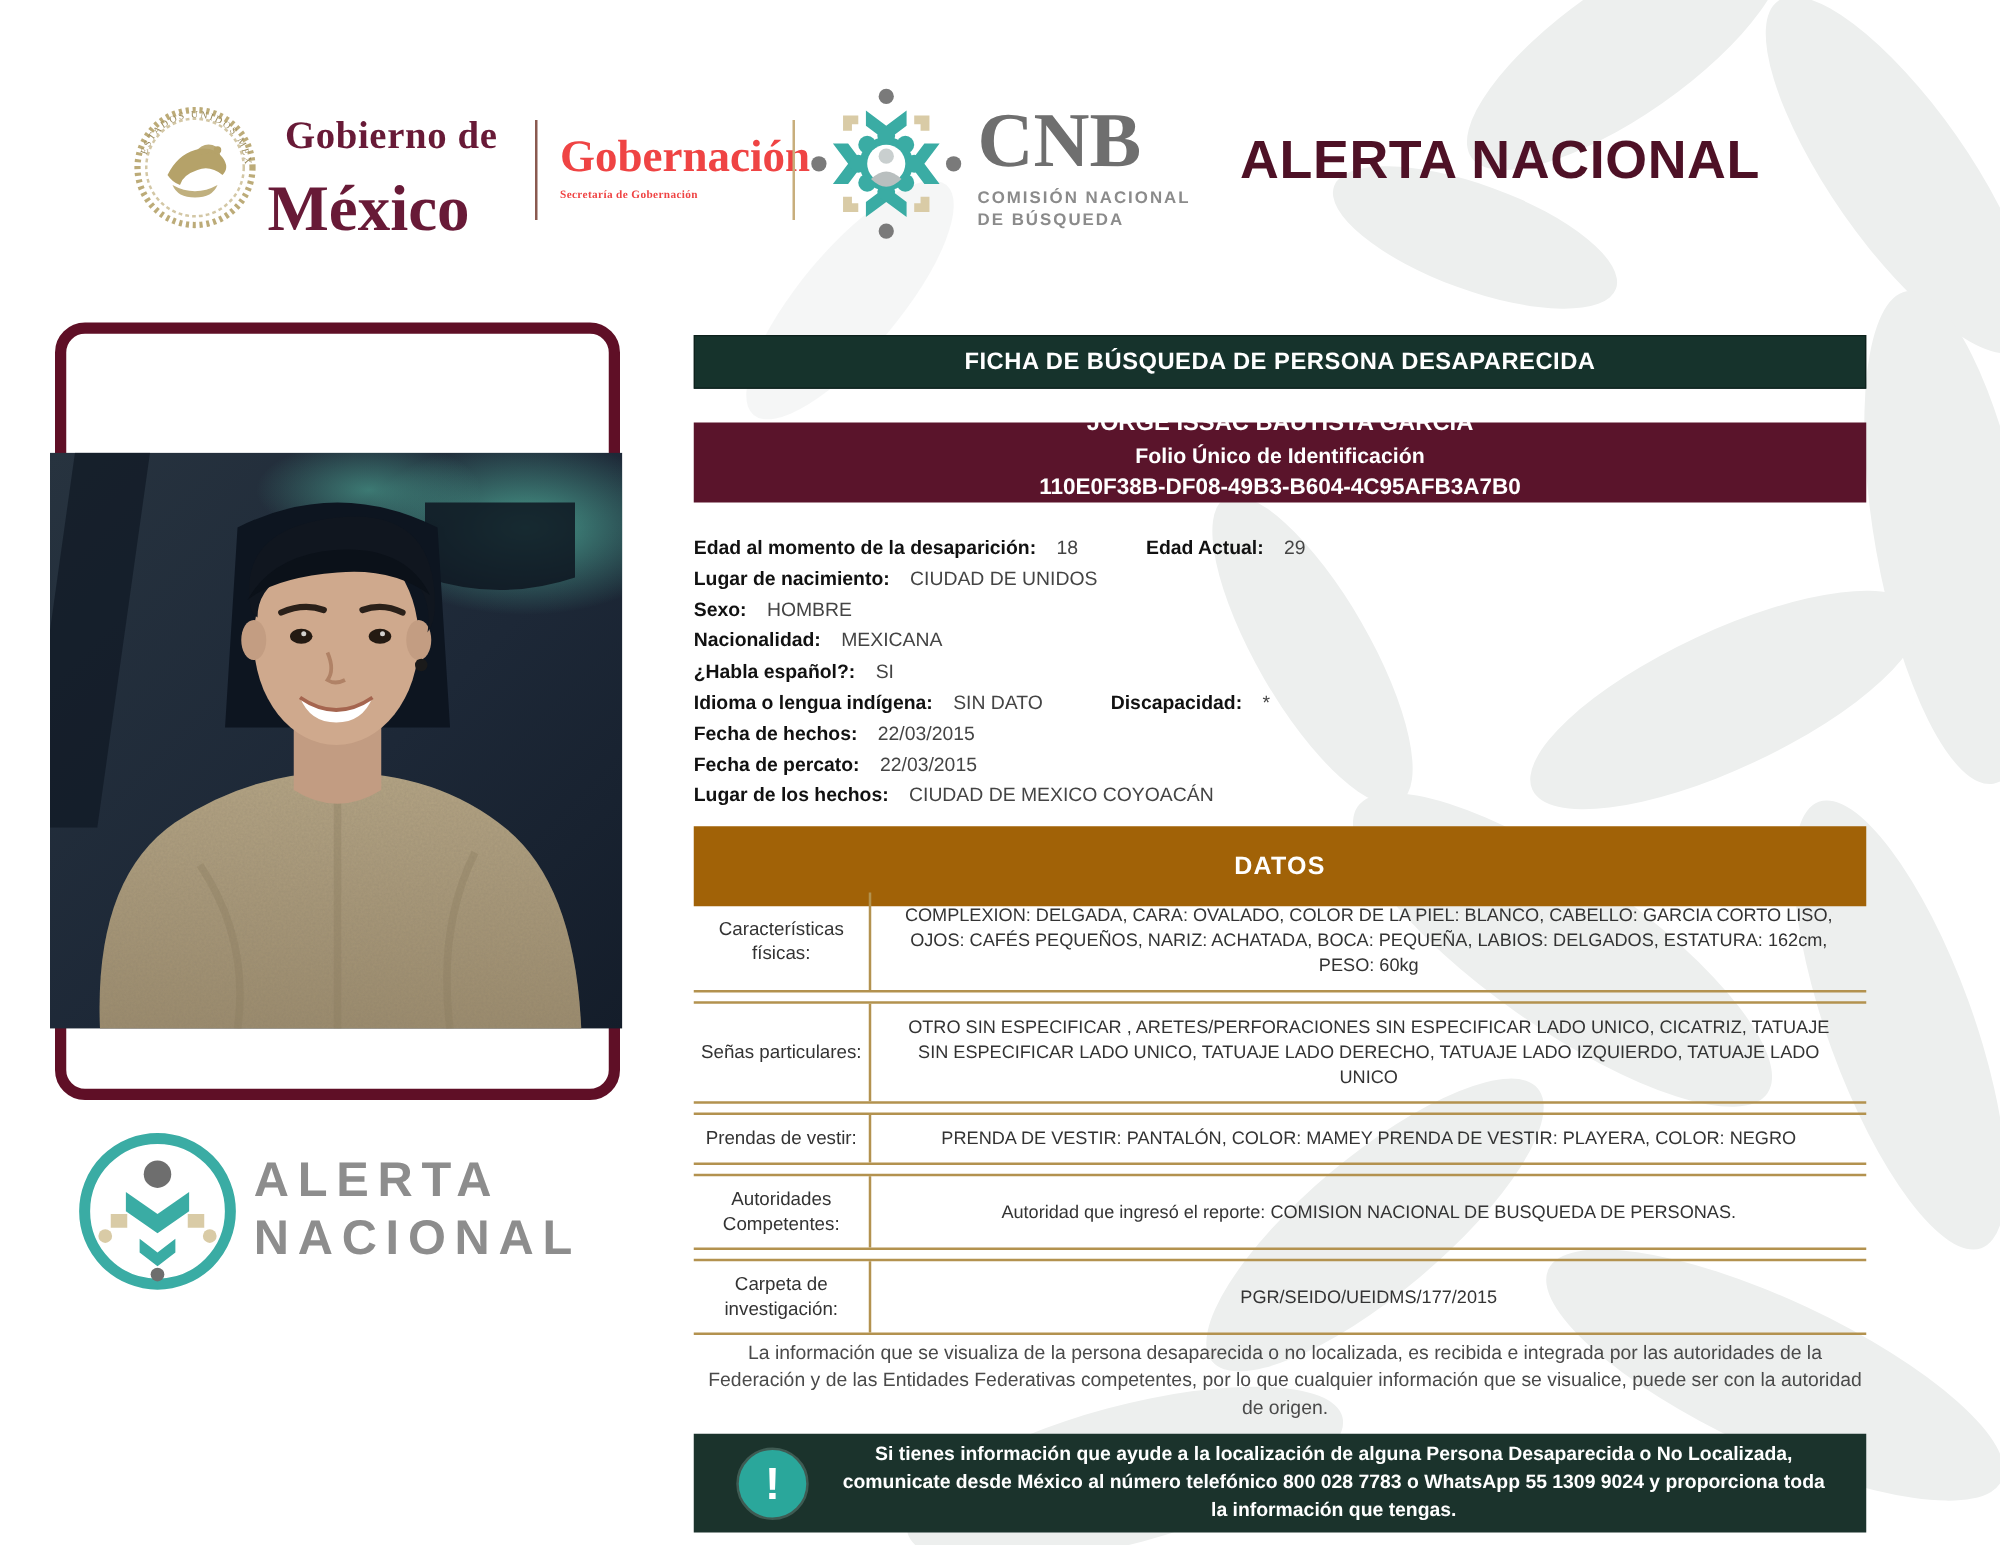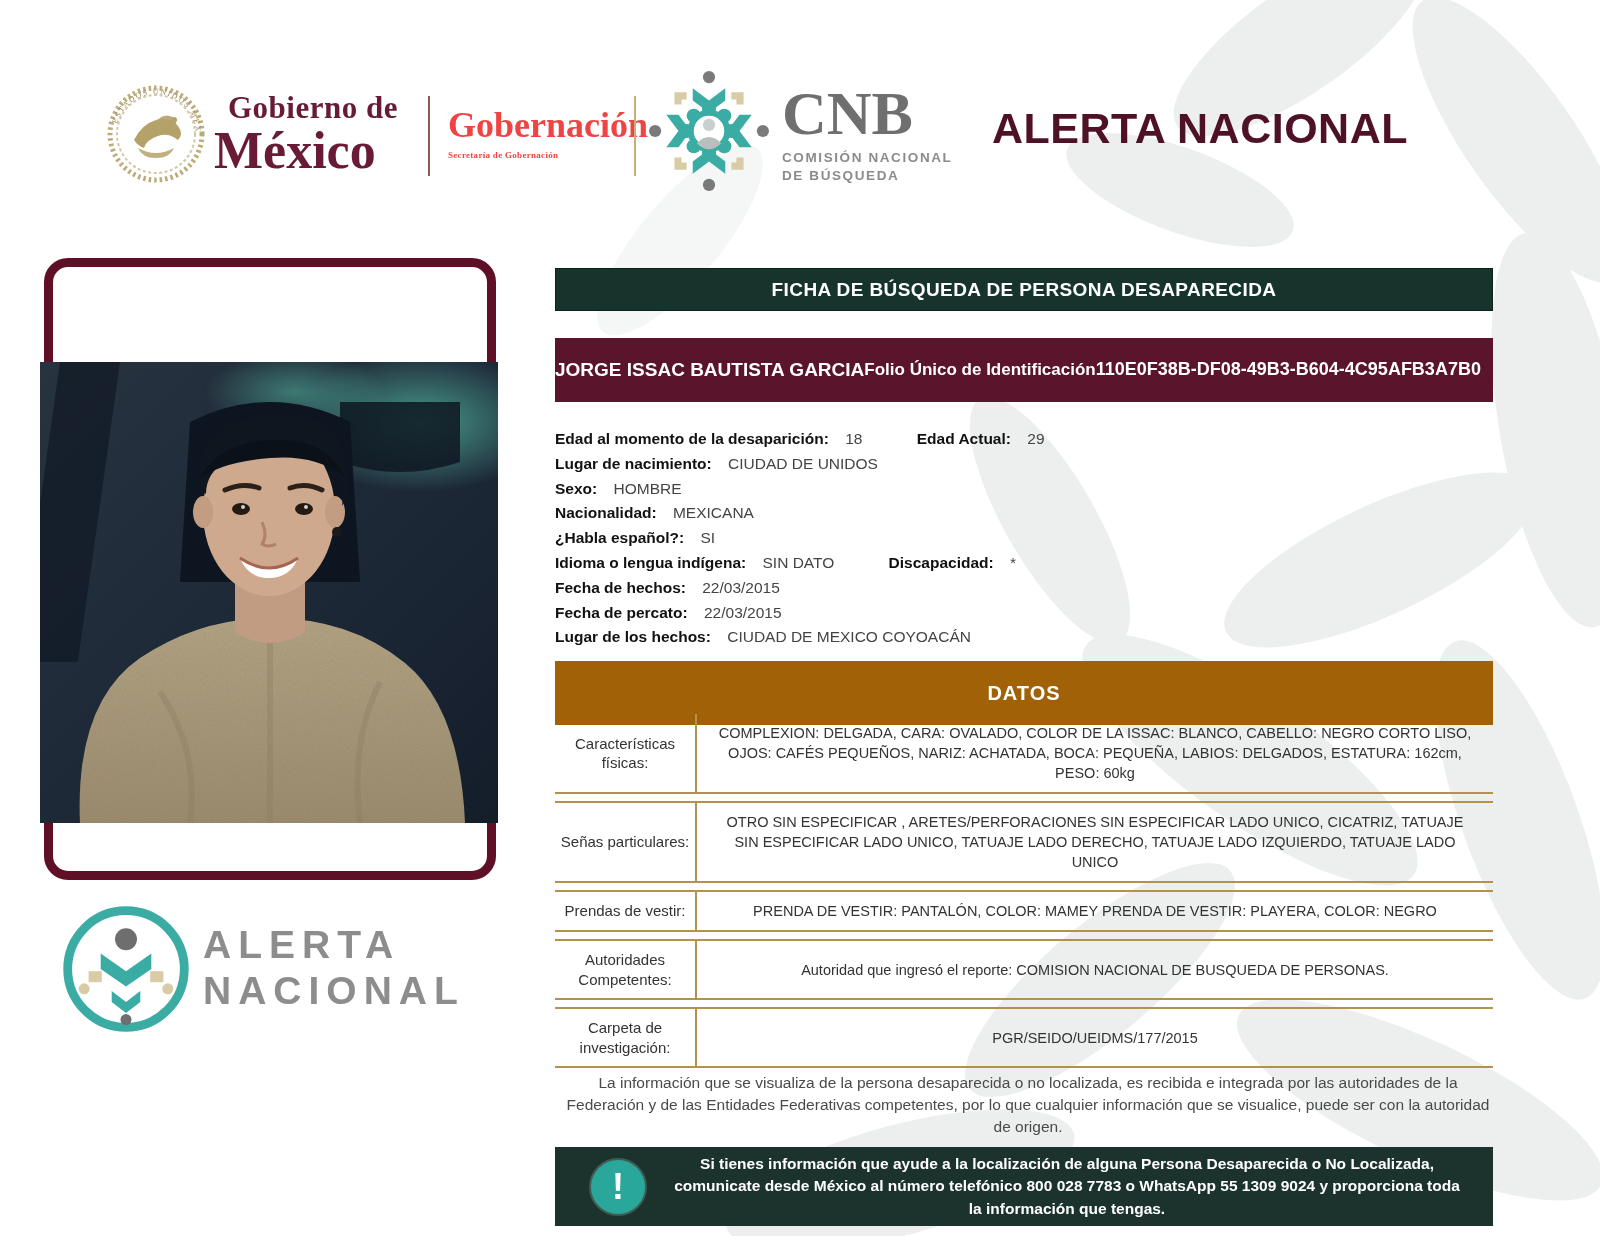--- a/index.html
+++ b/index.html
@@ -5,21 +5,21 @@
   html,body{margin:0;padding:0;background:#ffffff;}
   .page{position:relative;width:1600px;height:1236px;background:#ffffff;overflow:hidden;
         font-family:"Liberation Sans",sans-serif;color:#222;}
   .abs{position:absolute;}
   
   .watermark{left:0;top:0;width:1600px;height:1236px;z-index:0;pointer-events:none;}
   
   .seal{left:104px;top:82px;z-index:2;}
   .gob-mx{left:214px;top:92px;z-index:2;font-family:"Liberation Serif",serif;color:#681a37;line-height:1;}
   .gob-mx .l1{font-size:31px;font-weight:600;letter-spacing:.5px;margin-left:14px;}
-  .gob-mx .l2{font-size:52px;font-weight:700;margin-top:2px;}
+  .gob-mx .l2{font-size:52px;font-weight:700;margin-top:19px;}
   .hdiv1{left:428px;top:96px;width:2px;height:80px;background:#8a5a50;z-index:2;}
   .gobernacion{left:448px;top:104px;z-index:2;color:#ef4444;font-family:"Liberation Serif",serif;}
   .gobernacion .t{font-size:36px;font-weight:700;}
   .gobernacion .s{font-size:9px;font-weight:700;margin-top:4px;letter-spacing:.3px;}
   .hdiv2{left:634px;top:96px;width:2px;height:80px;background:#c8ae7c;z-index:2;}
   .cnb-rosette{left:648px;top:70px;z-index:2;}
   .cnb-text{left:782px;top:84px;z-index:2;}
   .cnb-text .acr{font-family:"Liberation Serif",serif;font-size:62px;font-weight:700;color:#6f6f6f;line-height:.95;}
   .cnb-text .n{font-size:13.5px;font-weight:700;letter-spacing:1.6px;color:#8b8b8b;margin-top:6px;line-height:1.35;}
   .alert-title{left:985px;top:104px;width:430px;text-align:center;z-index:2;
@@ -28,22 +28,22 @@
   .photo-frame{left:44px;top:258px;width:434px;height:604px;border:9px solid #5f0f26;border-radius:24px;
                background:#ffffff;z-index:1;}
   .photo{left:40px;top:362px;width:458px;height:461px;z-index:2;overflow:hidden;}
   .an-emblem{left:60px;top:903px;z-index:2;}
   .an-wordmark{left:203px;top:922px;z-index:2;color:#8d8d8d;font-weight:800;
                font-size:39px;letter-spacing:7px;line-height:1.18;}
   
   .rcol{left:555px;width:938px;z-index:2;}
   .bar-title{top:268px;height:43px;background:#16332c;display:flex;align-items:center;justify-content:center;
              color:#fff;font-size:19px;font-weight:700;letter-spacing:.4px;border:1px solid #0d211c;box-sizing:border-box;}
-  .block-name{top:338px;height:64px;background:#5a142b;color:#fff;display:flex;
-              align-items:center;justify-content:flex-start;text-align:center;line-height:1.4;}
+  .block-name{top:338px;height:64px;background:#5a142b;color:#fff;display:flex;flex-direction:column;
+              align-items:center;justify-content:flex-end;text-align:center;line-height:1.4;}
   .block-name .nm{font-size:19px;font-weight:700;}
   .block-name .fl{font-size:17px;font-weight:700;}
   .block-name .fo{font-size:18px;font-weight:700;}
   .fields{top:430px;}
   .fline{height:24.8px;font-size:15.5px;white-space:nowrap;}
   .flabel{font-weight:700;color:#111;}
   .fvalue{color:#444;margin-left:12px;}
   .pair2{margin-left:50px;}
   .bar-datos{top:661px;height:64px;background:#a16207;display:flex;align-items:center;justify-content:center;
              color:#fff;font-size:20px;font-weight:700;letter-spacing:1px;}
@@ -286,21 +286,21 @@
       <span class="flabel">Lugar de los hechos:</span>
       <span class="fvalue">CIUDAD DE MEXICO COYOACÁN</span>
     </div>
   </div>
 
   <div class="abs rcol bar-datos">DATOS</div>
 
   <div class="abs rcol dtable">
     <div class="drow first">
       <div class="dlabel">Características físicas:</div>
-      <div class="dvalue">COMPLEXION: DELGADA, CARA: OVALADO, COLOR DE LA ISSAC: BLANCO, CABELLO: NEGRO CORTO LISO, OJOS: CAFÉS PEQUEÑOS, NARIZ: ACHATADA, BOCA: PEQUEÑA, LABIOS: DELGADOS, ESTATURA: 162cm, PESO: 60kg</div>
+      <div class="dvalue">COMPLEXION: DELGADA, CARA: OVALADO, COLOR DE LA PIEL: BLANCO, CABELLO: GARCIA CORTO LISO, OJOS: CAFÉS PEQUEÑOS, NARIZ: ACHATADA, BOCA: PEQUEÑA, LABIOS: DELGADOS, ESTATURA: 162cm, PESO: 60kg</div>
     </div>
     <div class="drow">
       <div class="dlabel">Señas particulares:</div>
       <div class="dvalue">OTRO SIN ESPECIFICAR , ARETES/PERFORACIONES SIN ESPECIFICAR LADO UNICO, CICATRIZ, TATUAJE SIN ESPECIFICAR LADO UNICO, TATUAJE LADO DERECHO, TATUAJE LADO IZQUIERDO, TATUAJE LADO UNICO</div>
     </div>
     <div class="drow">
       <div class="dlabel">Prendas de vestir:</div>
       <div class="dvalue">PRENDA DE VESTIR: PANTALÓN, COLOR: MAMEY PRENDA DE VESTIR: PLAYERA, COLOR: NEGRO</div>
     </div>
     <div class="drow">

